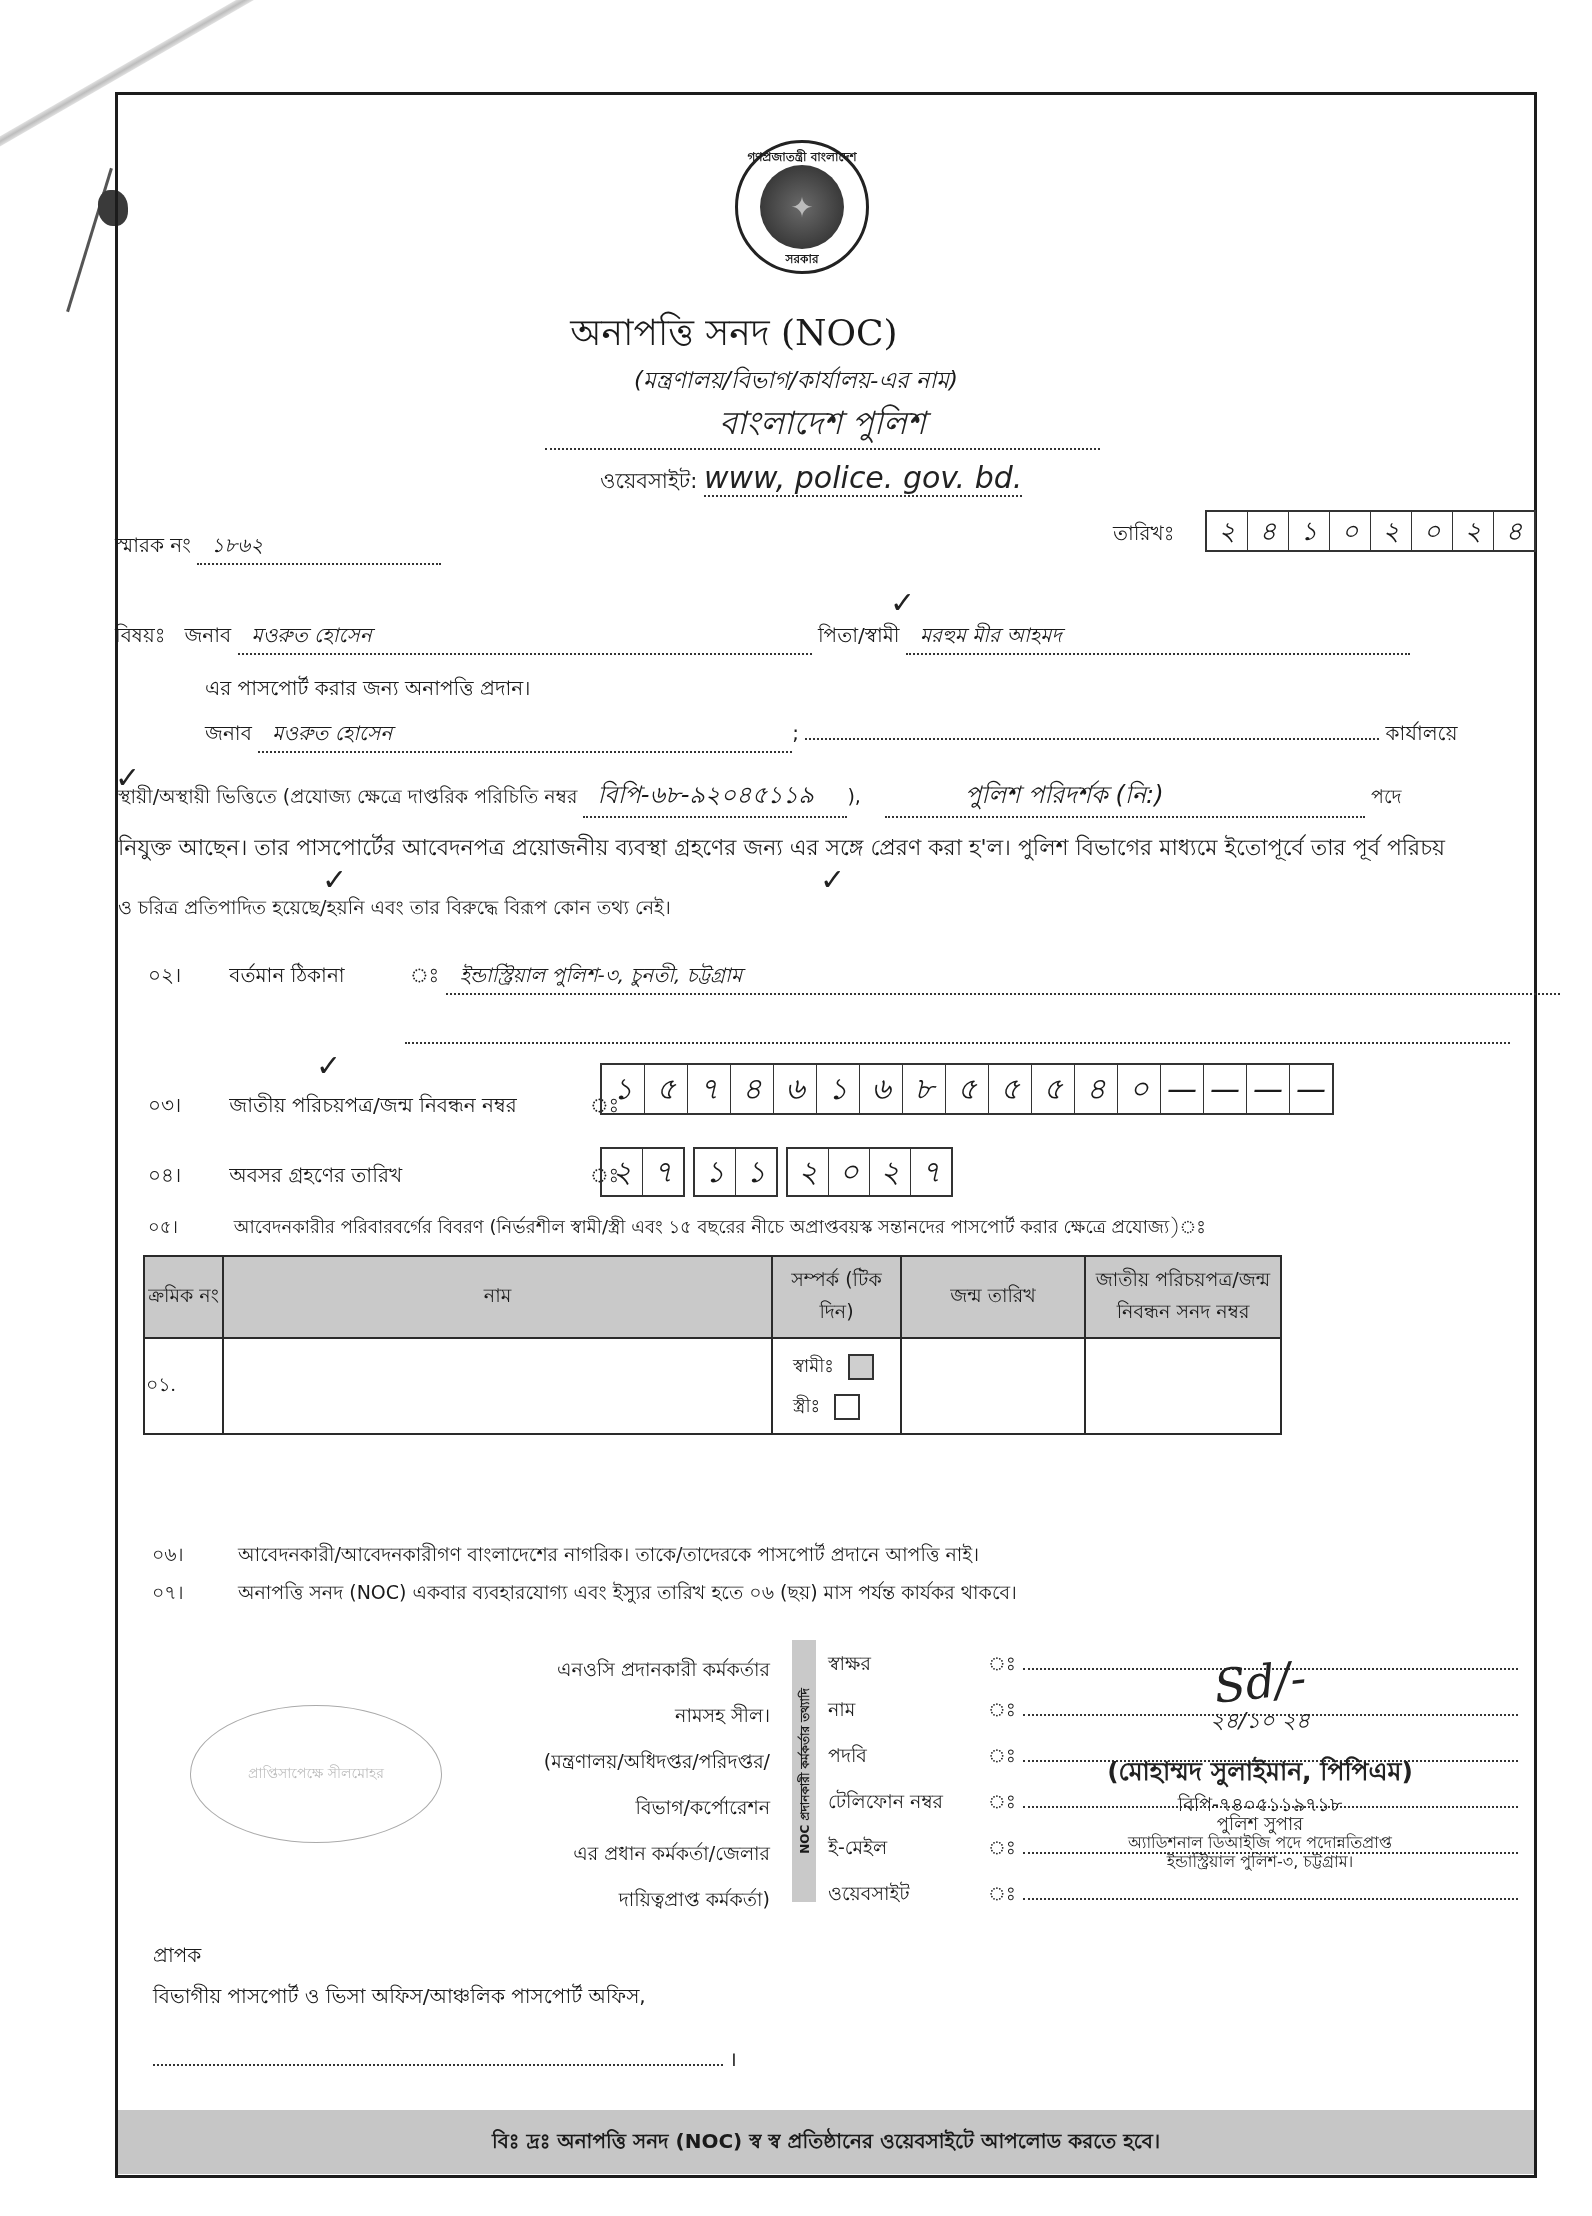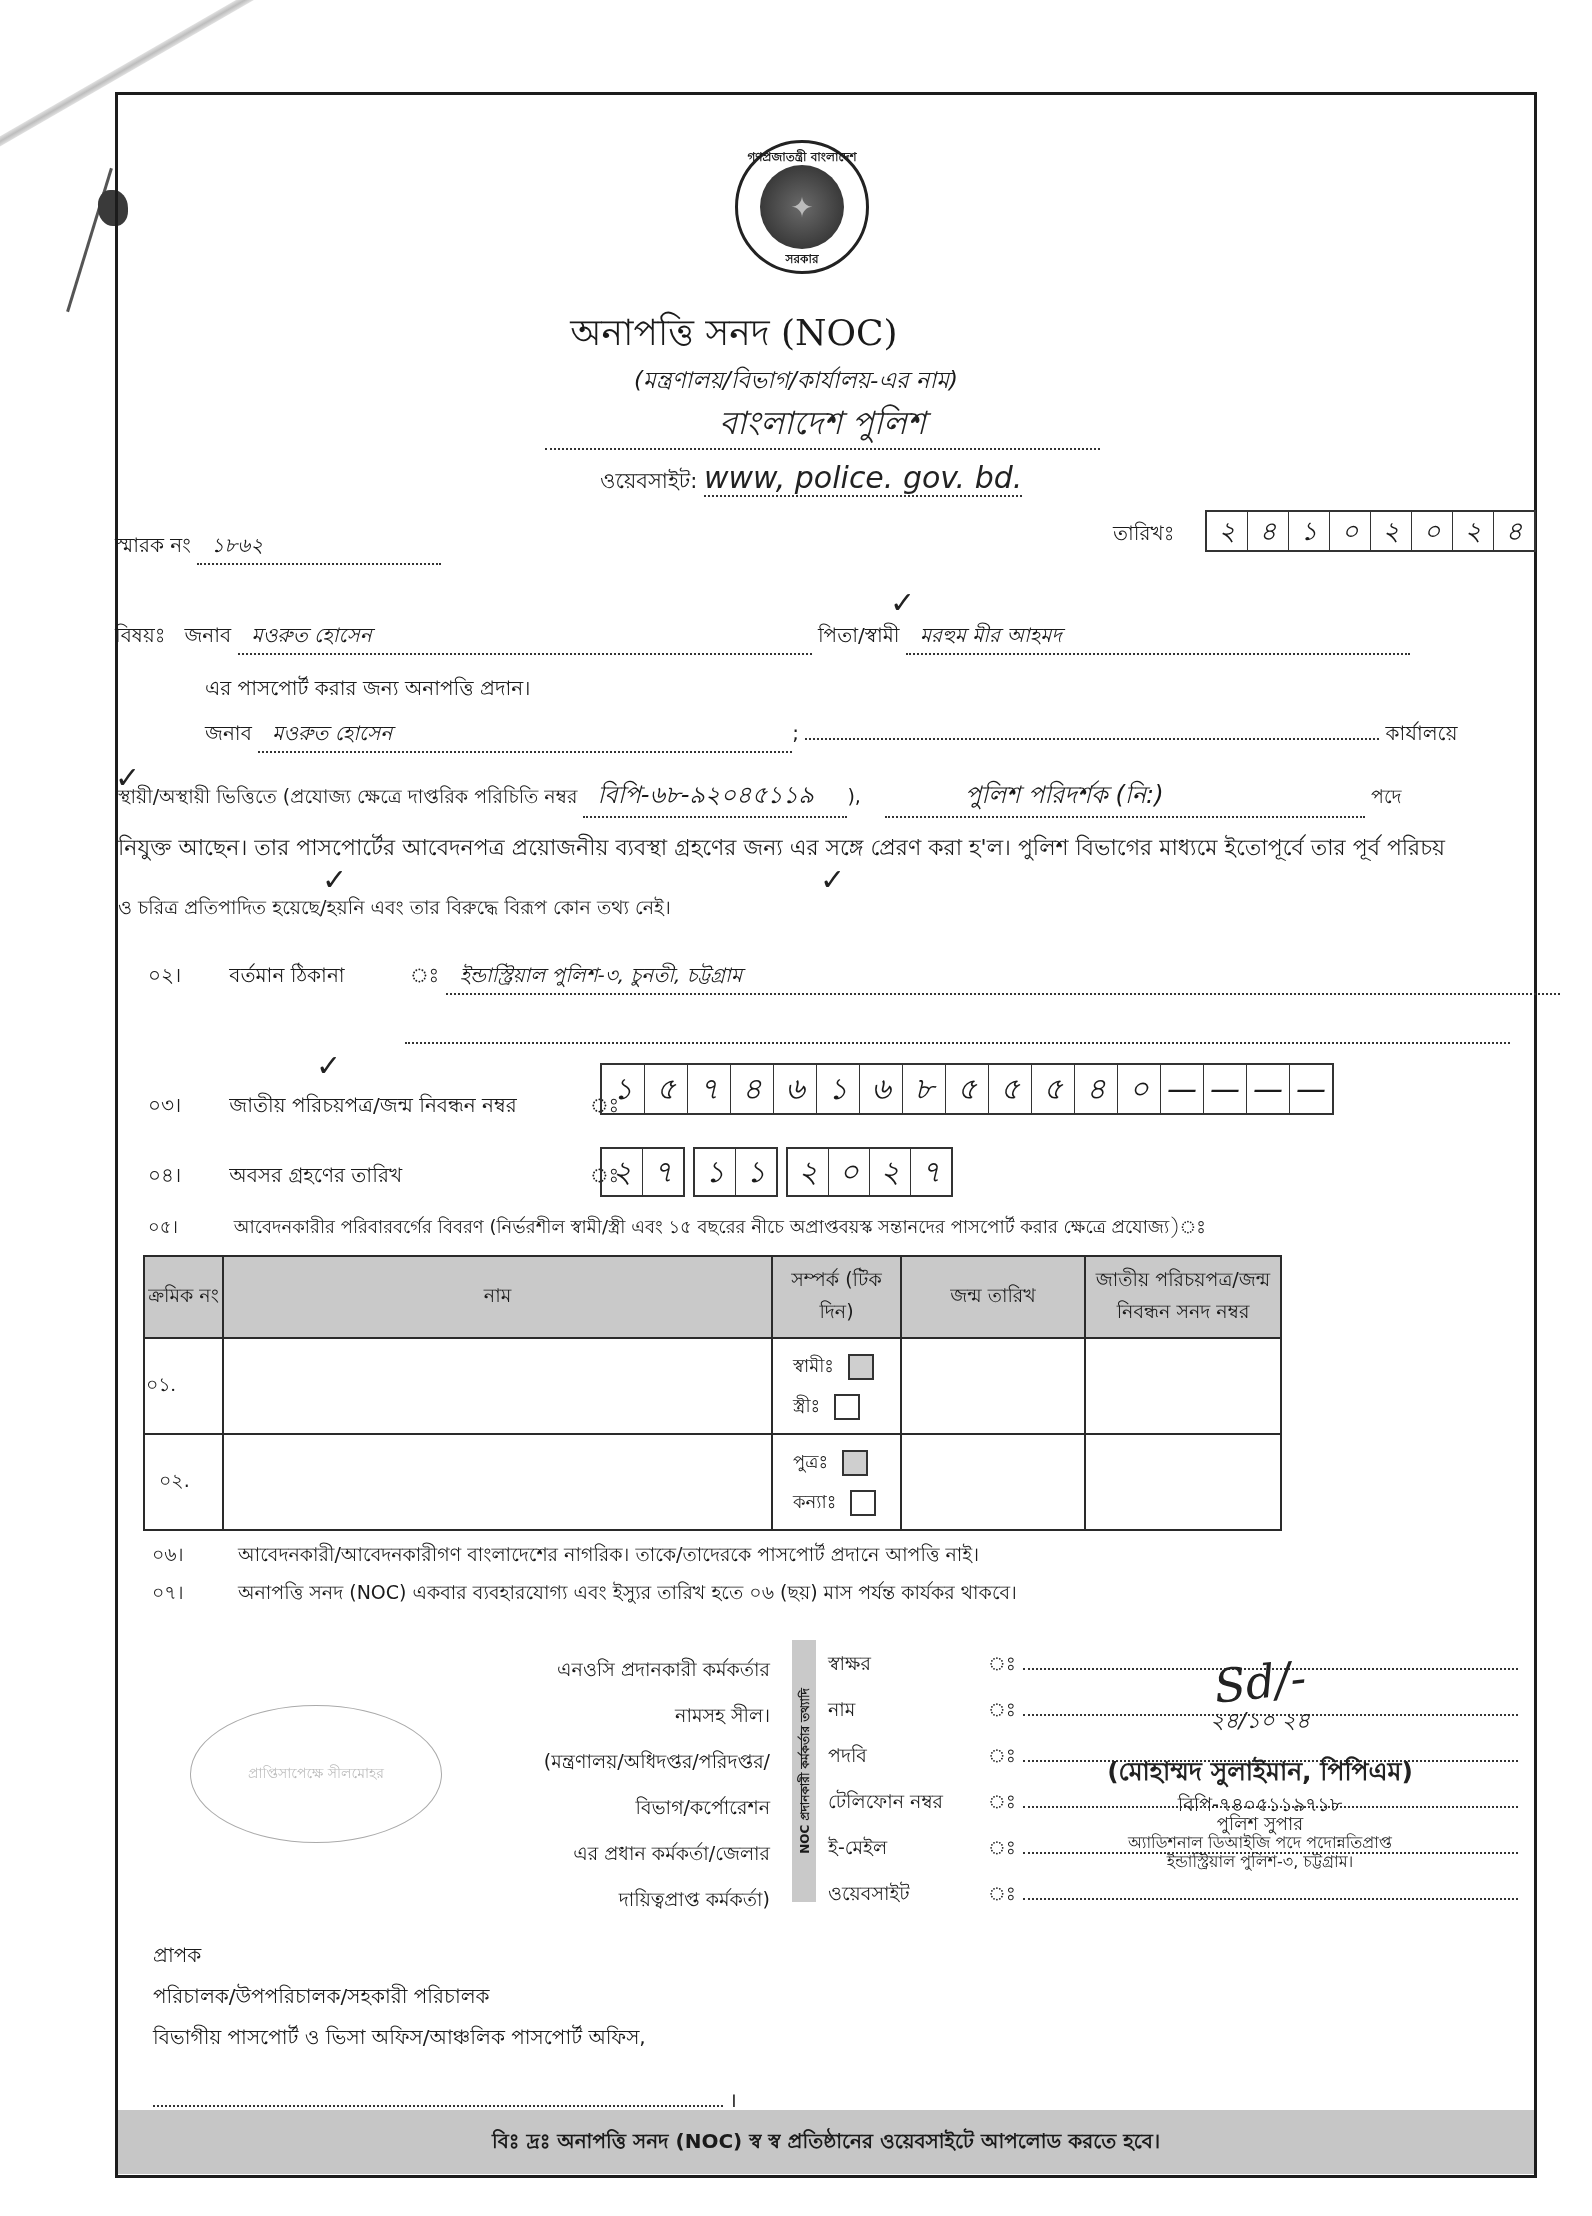--- a/index.html
+++ b/index.html
@@ -216,30 +216,20 @@
     <tr>
       <td style="font-family:Liberation Serif, serif;">০১.</td>
       <td></td>
       <td class="rel-cell">
         <div><span>স্বামীঃ</span><span class="chk shaded"></span></div>
         <div><span>স্ত্রীঃ</span><span class="chk"></span></div>
       </td>
       <td></td>
       <td></td>
     </tr>
-    <tr>
-      <td style="padding-left:14px;">০২.</td>
-      <td></td>
-      <td class="rel-cell">
-        <div><span>পুত্রঃ</span><span class="chk shaded"></span></div>
-        <div><span>কন্যাঃ</span><span class="chk"></span></div>
-      </td>
-      <td></td>
-      <td></td>
-    </tr>
   </tbody>
 </table>
 
 <div class="row" style="left:152px; top:1540px; font-size:19px;">
   <span style="display:inline-block; width:80px;">০৬।</span>
   <span>আবেদনকারী/আবেদনকারীগণ বাংলাদেশের নাগরিক। তাকে/তাদেরকে পাসপোর্ট প্রদানে আপত্তি নাই।</span>
 </div>
 <div class="row" style="left:152px; top:1578px; font-size:19px;">
   <span style="display:inline-block; width:80px;">০৭।</span>
   <span>অনাপত্তি সনদ (NOC) একবার ব্যবহারযোগ্য এবং ইস্যুর তারিখ হতে ০৬ (ছয়) মাস পর্যন্ত কার্যকর থাকবে।</span>
@@ -272,20 +262,19 @@
   <div class="sigdate">২৪/১০ ২৪</div>
   <div class="nm">(মোহাম্মদ সুলাইমান, পিপিএম)</div>
   <div class="sm" style="font-size:19px;">বিপি-৭৪০৫১১৯৭১৮</div>
   <div class="sm" style="font-size:18px;">পুলিশ সুপার</div>
   <div class="sm">অ্যাডিশনাল ডিআইজি পদে পদোন্নতিপ্রাপ্ত</div>
   <div class="sm">ইন্ডাস্ট্রিয়াল পুলিশ-৩, চট্টগ্রাম।</div>
 </div>
 
 <div class="recipient">
   <div>প্রাপক</div>
-  <div>পরিচালক/উপপরিচালক/সহকারী পরিচালক</div>
   <div>বিভাগীয় পাসপোর্ট ও ভিসা অফিস/আঞ্চলিক পাসপোর্ট অফিস,</div>
   <div style="margin-top:22px;"><span class="dots" style="display:inline-block; width:570px;"></span> <span>।</span></div>
 </div>
 
 <div class="footer-band">
   <span>বিঃ দ্রঃ অনাপত্তি সনদ (NOC) স্ব স্ব প্রতিষ্ঠানের ওয়েবসাইটে আপলোড করতে হবে।</span>
 </div>
 
 </body></html>

